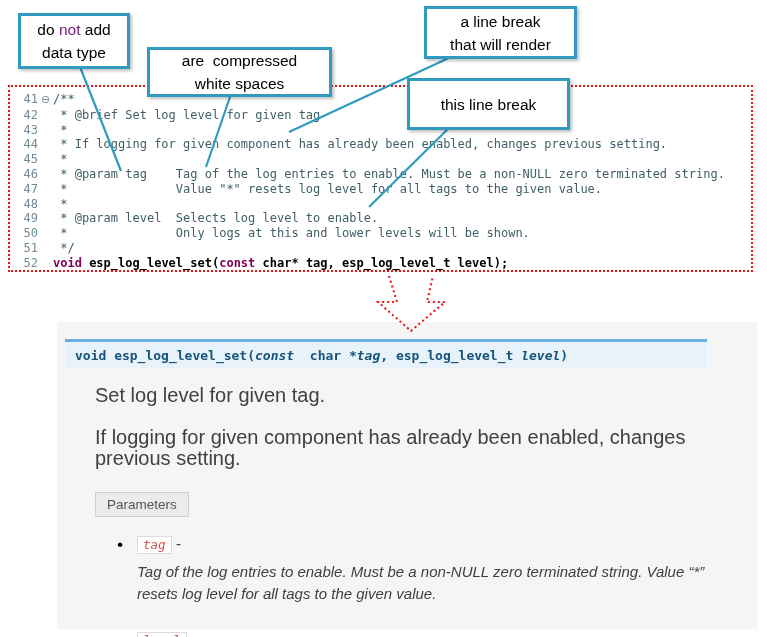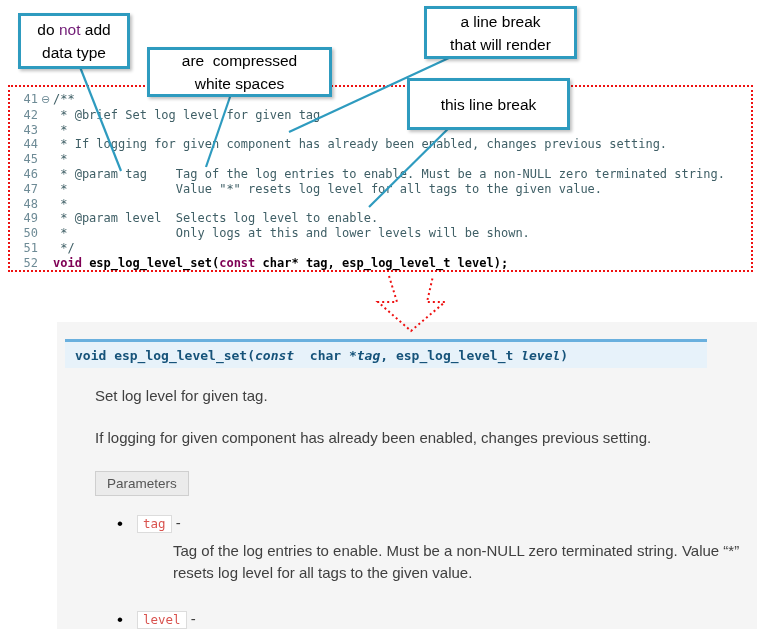--- a/index.html
+++ b/index.html
@@ -28,36 +28,36 @@
   .fn{color:#000000;font-weight:bold;}
 
   
   .docs{position:absolute;left:57px;top:322px;width:700px;height:307px;
         background:#f5f5f5;box-sizing:border-box;padding:9px 14px 0 8px;z-index:1;
         color:#404040;}
   .sig{width:642px;box-sizing:border-box;background:#e7f2fa;border-top:3px solid #6ab0de;
        padding:6px 10px 5px 10px;font-family:"DejaVu Sans Mono","Liberation Mono",monospace;
        font-size:13px;font-weight:bold;color:#16537a;white-space:pre;margin-top:8px;}
   .sig .it{font-style:italic;}
-  .doc-p{margin:0 0 0 30px;font-size:15px;line-height:21px;color:#404040;}
+  .doc-p{margin:0 0 0 30px;font-size:20px;line-height:21px;color:#404040;}
   .p1{margin-top:17px;}
   .p2{margin-top:21px;}
   .params-label{display:inline-block;margin:23px 0 0 30px;background:#ebebeb;
                 border:1px solid #cfcfcf;padding:4px 11px;font-size:13.5px;
                 font-weight:normal;color:#555555;}
   .param-list{margin:18px 0 0 50px;padding:0;list-style:none;}
-  .param-item{position:relative;padding-left:22px;margin-top:0;}
+  .param-item{position:relative;padding-left:22px;margin-top:0;font-style:italic;}
   .param-item + .param-item{margin-top:26px;}
   .param-item::before{content:"\2022";position:absolute;left:2px;top:0;
                       font-size:17px;color:#000;}
   .literal{display:inline-block;background:#ffffff;border:1px solid #dcdcdc;
            padding:0px 5px 1px 5px;font-family:"DejaVu Sans Mono","Liberation Mono",monospace;
            font-size:12.5px;color:#d9534f;}
   .dash{font-size:15px;color:#404040;}
-  .param-desc{margin-top:7px;font-size:15px;line-height:22px;color:#404040;max-width:592px;margin-left:36px;}
+  .param-desc{margin-top:7px;font-size:15px;line-height:22px;color:#404040;max-width:592px;}
 
   
   .overlay{position:absolute;left:0;top:0;width:767px;height:637px;
            pointer-events:none;z-index:4;}
 </style>
 </head>
 <body>
 
 <div class="canvas">
 

